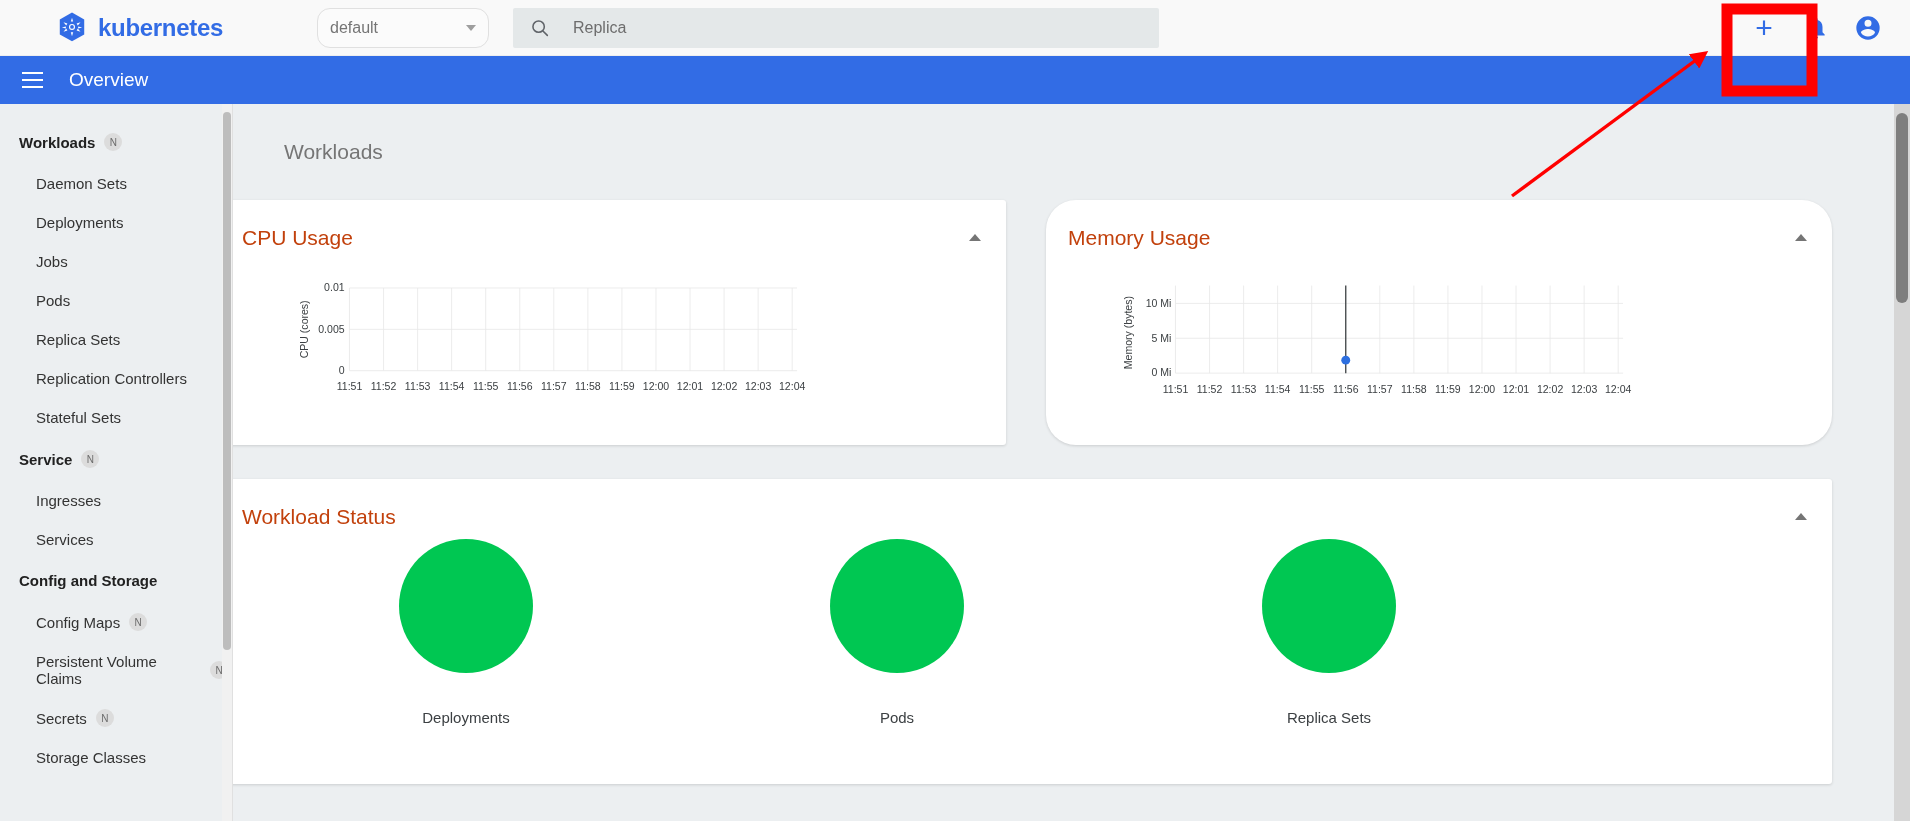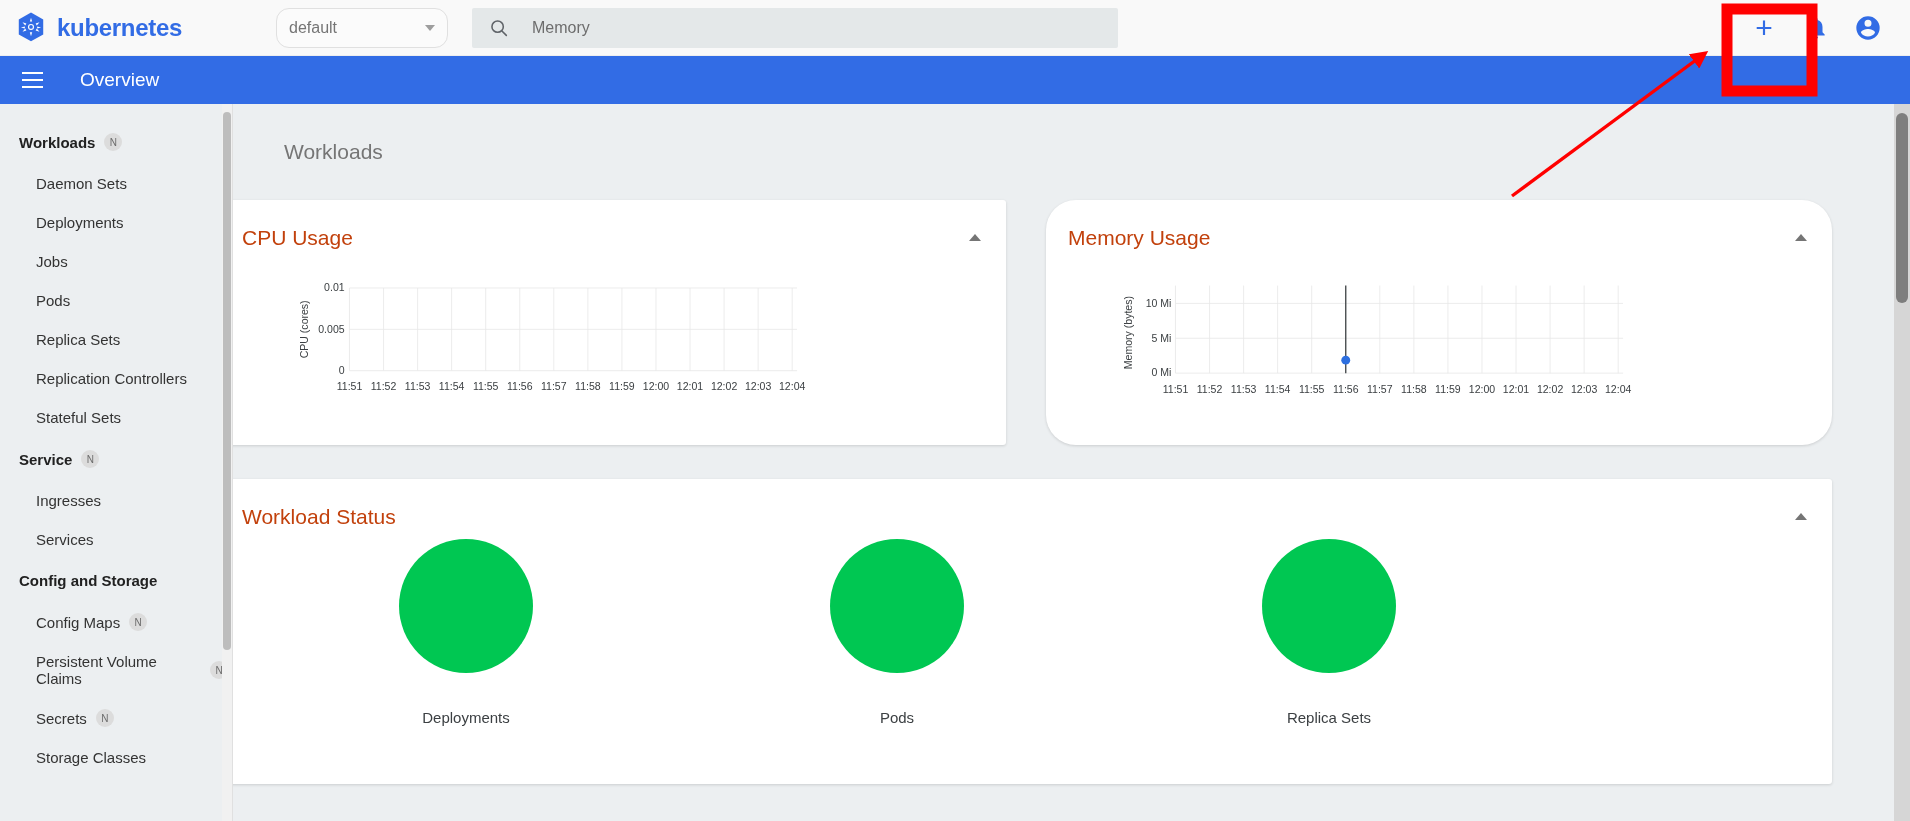--- a/index.html
+++ b/index.html
@@ -10,20 +10,21 @@
     background: #eceff1;
   }
   #root { position: relative; width: 1910px; height: 821px; }
 
   
   .topbar {
     position: absolute; top: 0; left: 0; width: 1910px; height: 56px;
     background: #f9f9f9;
     display: flex; align-items: center;
     border-bottom: 1px solid #eeeeee;
+    padding-left: 41px;
   }
   .brand { display: flex; align-items: center; margin-left: 14px; width: 240px; }
   .k8s-logo { width: 34px; height: 34px; flex: none; }
   .brand-text {
     font-size: 24px; font-weight: bold; color: #326ce5;
     margin-left: 9px; letter-spacing: -0.3px;
   }
   .ns-select {
     margin-left: 22px; width: 172px; height: 40px;
     background: #fbfbfb; border: 1px solid #e0e0e0; border-radius: 13px;
@@ -58,21 +59,21 @@
 
   
   .bluebar {
     position: absolute; top: 56px; left: 0; width: 1910px; height: 48px;
     background: #326ce5; display: flex; align-items: center;
   }
   .hamburger { margin-left: 12px; width: 40px; height: 40px;
     display: flex; flex-direction: column; align-items: center;
     justify-content: center; gap: 5px; cursor: pointer; }
   .hamburger span { display:block; width: 21px; height: 2px; background: #fff; }
-  .bluebar-title { color: #fff; font-size: 19px; margin-left: 28px; }
+  .bluebar-title { color: #fff; font-size: 19px; margin-left: 17px; }
 
   
   .sidebar {
     position: absolute; top: 104px; left: 0; width: 228px; height: 717px;
     background: #eceff1; overflow: hidden; padding-top: 16px;
   }
   .nav-group {
     font-size: 15px; font-weight: bold; color: #212121;
     padding: 13px 0 13px 19px; display: flex; align-items: center;
   }
@@ -177,21 +178,21 @@
     <div class="ns-select">
       <span class="label">default</span>
       <span class="caret"></span>
     </div>
 
     <div class="searchbox">
       <svg class="search-icon" viewBox="0 0 24 24">
         <circle cx="10.5" cy="10.5" r="6.2" fill="none" stroke="#5f6368" stroke-width="1.7"></circle>
         <line x1="15.2" y1="15.2" x2="20" y2="20" stroke="#5f6368" stroke-width="1.7" stroke-linecap="round"></line>
       </svg>
-      <span class="search-ph">Memory</span>
+      <span class="search-ph">Replica</span>
     </div>
 
     <div class="top-actions">
       <div class="icon-btn">
         <span class="plus-glyph">+</span>
       </div>
       <div class="icon-btn">
         <svg width="26" height="26" viewBox="0 0 24 24">
           <path fill="#326ce5" d="M12 22c1.1 0 2-.9 2-2h-4c0 1.1.9 2 2 2zm6-6v-5c0-3.07-1.64-5.64-4.5-6.32V4a1.5 1.5 0 0 0-3 0v.68C7.63 5.36 6 7.92 6 11v5l-2 2v1h16v-1l-2-2z"></path>
         </svg>

